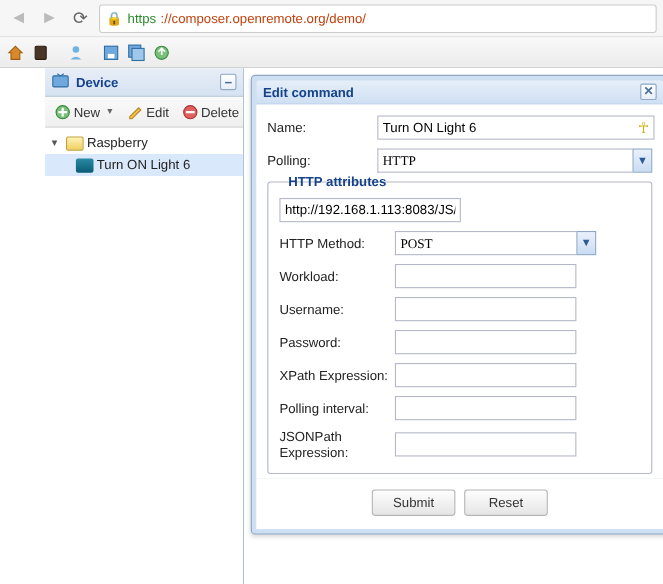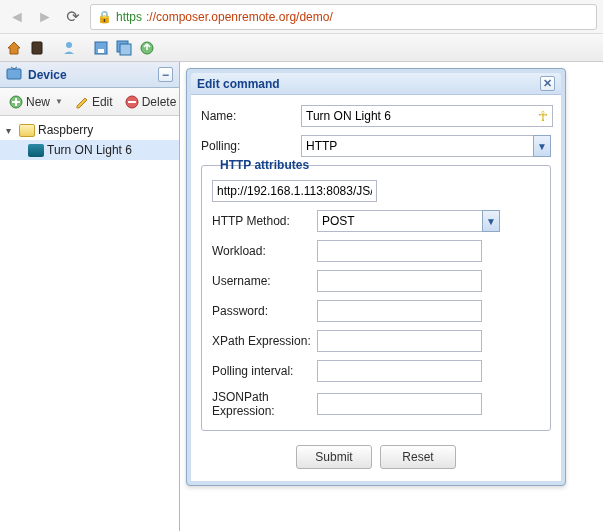--- a/index.html
+++ b/index.html
@@ -59,25 +59,26 @@
     display: flex; align-items:center; justify-content:center;
     border-radius: 2px;
   }
   
   .main {
     display: flex;
     height: calc(531px - 34px - 28px);
     background: #fff;
   }
   .sidebar {
-    width: 180px;
+    width: 222px;
     border-right: 1px solid #a3bace;
     display: flex;
     flex-direction: column;
     background: #fff;
+    padding-left: 41px;
   }
   .panel-hd {
     height: 26px;
     background: linear-gradient(#e8eef7,#d5e2f2);
     border-bottom: 1px solid #a3bace;
     display: flex;
     align-items: center;
     padding: 0 6px;
     gap: 6px;
     color: #15428b;
@@ -192,21 +193,21 @@
     border: 1px solid #b5b8c8;
     background: #fff;
     padding: 2px 4px;
     font-family: inherit;
     font-size: 12px;
   }
   .combo {
     flex: 1;
     display: flex;
   }
-  .combo .txt { border-right: 0; }
+  .combo .txt { border-right: 0; font-family: Liberation Serif, serif; }
   .combo-btn {
     width: 18px; height: 22px;
     border: 1px solid #8ea8c6;
     background: linear-gradient(#eaf1fb,#c9dcf2);
     display:flex;align-items:center;justify-content:center;
     color: #2a5a9a;
     font-size: 10px;
   }
   .fieldset {
     border: 1px solid #b5b8c8;

